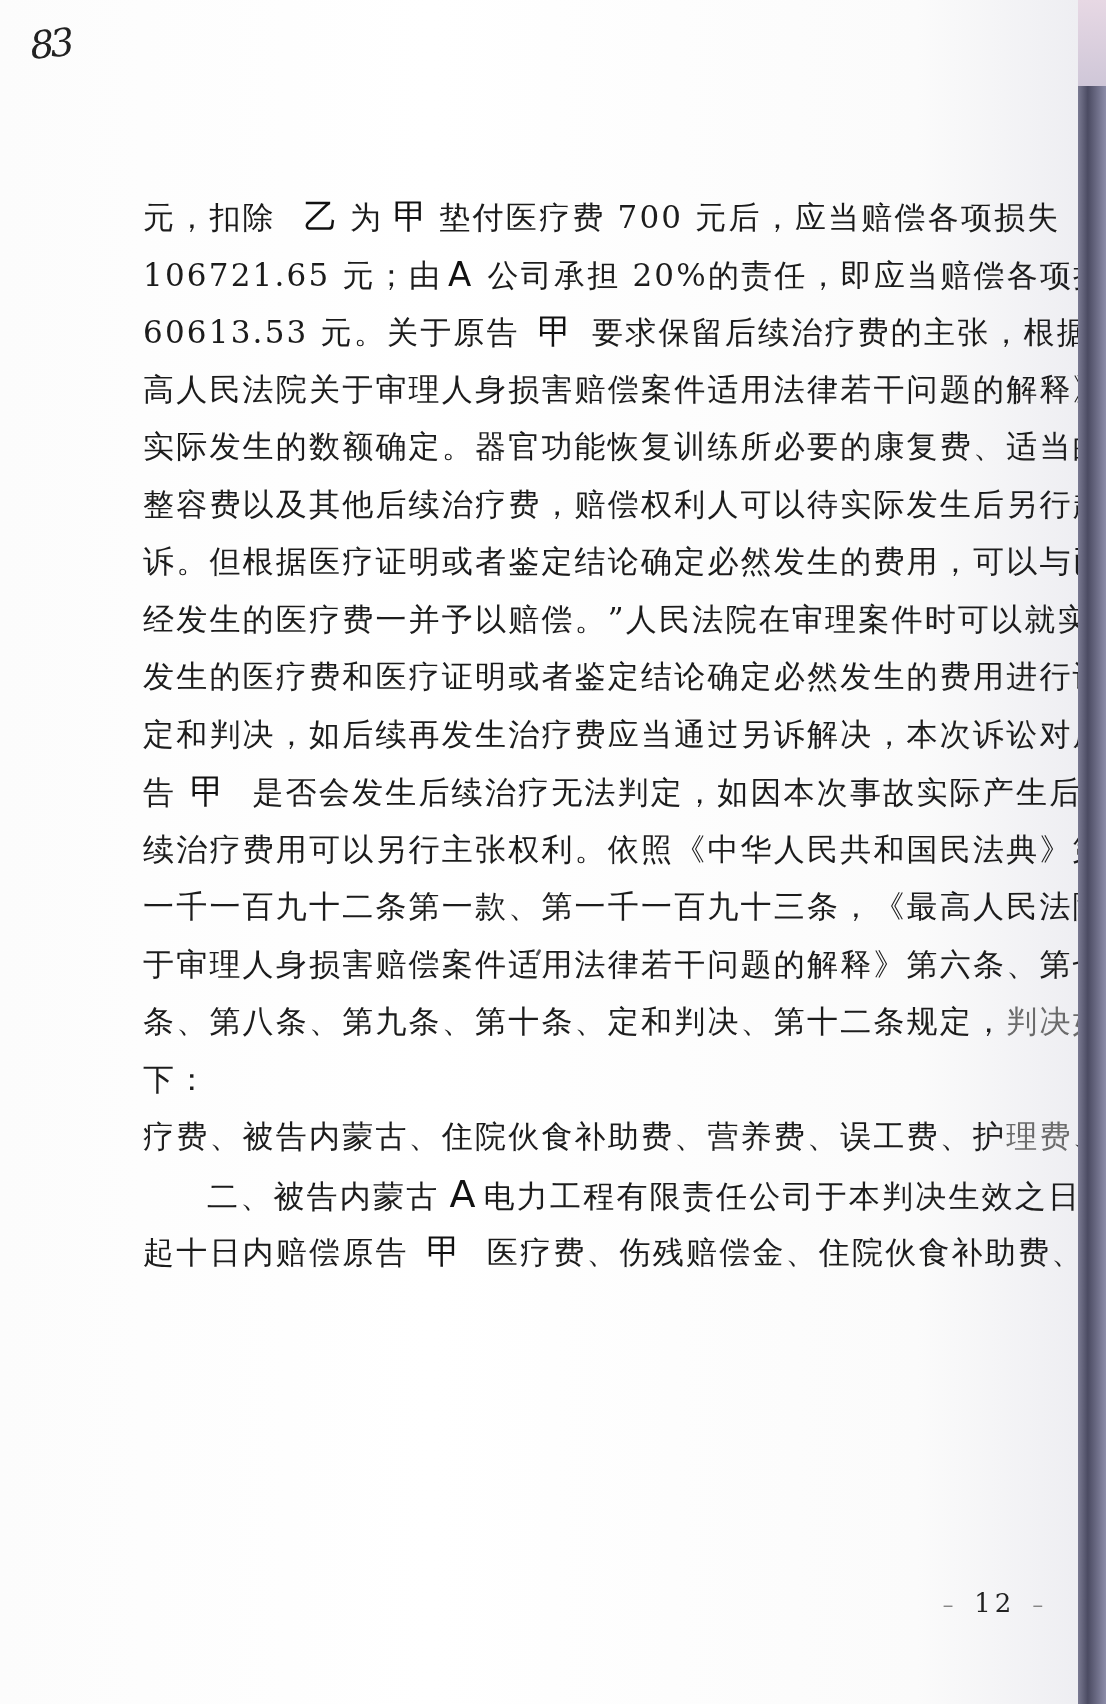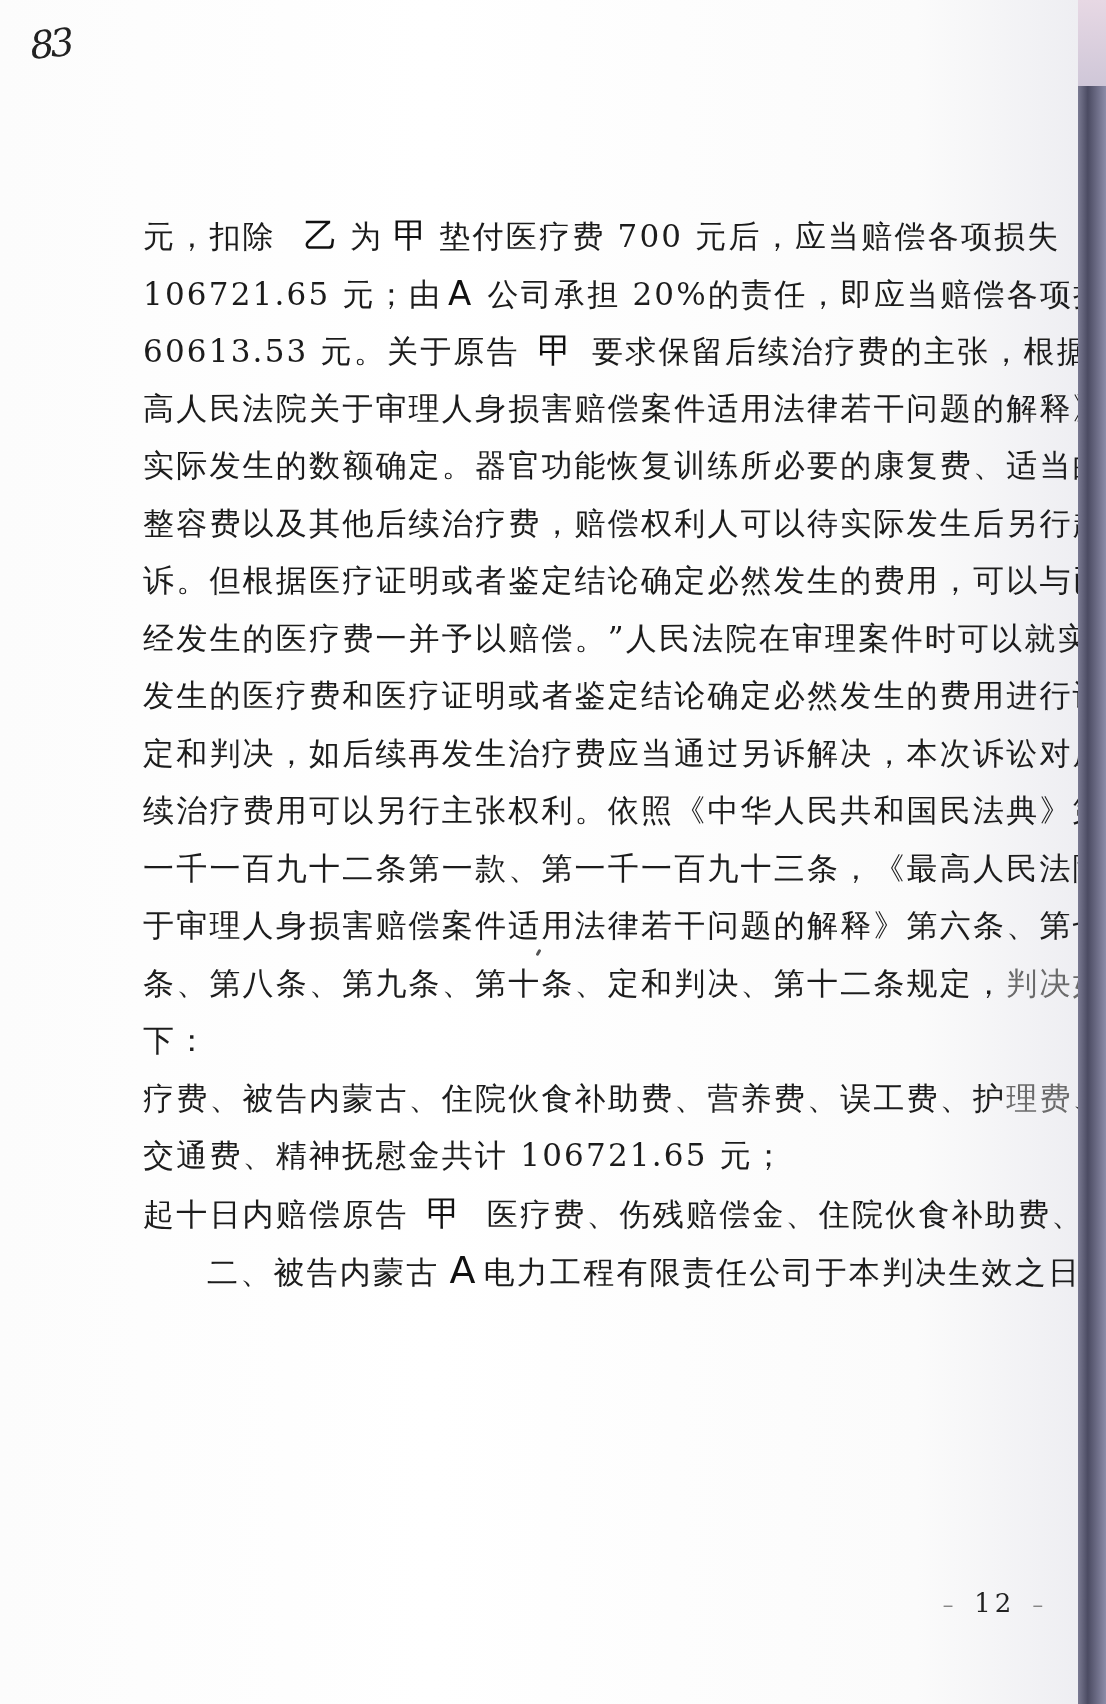--- a/index.html
+++ b/index.html
@@ -29,21 +29,21 @@
     font-family: "DejaVu Serif", serif;
     font-style: italic;
     font-size: 38px; color: #222;
     transform: rotate(-6deg);
     letter-spacing: -4px;
   }
   .body-text {
     position: absolute; left: 143px; top: 195px;
     width: 920px;
     font-size: 31px;
-    line-height: 81px;
+    line-height: 42px;
     color: #1c1c1c;
     letter-spacing: 2.2px;
   }
   .line { white-space: nowrap; display: block; height: 57.5px; }
   .indent { padding-left: 64px; }
   .ph {
     font-family: "DejaVu Sans", sans-serif;
     font-size: 34px;
     color: #111;
     padding: 0 10px;
@@ -75,37 +75,37 @@
     <span class="line"><span>60613.53 元。关于原告</span><span class="ph" style="padding:0 18px">甲</span><span>要求保留后续治疗费的主张，根据《最</span></span>
 
     <span class="line">高人民法院关于审理人身损害赔偿案件适用法律若干问题的解释》</span>
     <span class="line">实际发生的数额确定。器官功能恢复训练所必要的康复费、适当的</span>
     <span class="line">整容费以及其他后续治疗费，赔偿权利人可以待实际发生后另行起</span>
     <span class="line">诉。但根据医疗证明或者鉴定结论确定必然发生的费用，可以与已</span>
     <span class="line">经发生的医疗费一并予以赔偿。”人民法院在审理案件时可以就实际</span>
     <span class="line">发生的医疗费和医疗证明或者鉴定结论确定必然发生的费用进行认</span>
     <span class="line">定和判决，如后续再发生治疗费应当通过另诉解决，本次诉讼对原</span>
 
+    <span class="line"><span>告</span><span class="ph" style="padding:0 26px 0 14px">甲</span><span>是否会发生后续治疗无法判定，如因本次事故实际产生后</span></span>
 
     <span class="line">续治疗费用可以另行主张权利。依照《中华人民共和国民法典》第</span>
     <span class="line">一千一百九十二条第一款、第一千一百九十三条，《最高人民法院关</span>
     <span class="line">于审理人身损害赔偿案件适用法律若干问题的解释》第六条、第七</span>
 
     <span class="line"><span>条、第八条、第九条、第十条、定和判决、第十二条规定，</span><span class="faded">判决如</span></span>
 
     <span class="line">下：</span>
 
 
     <span class="line"><span>疗费、被告内蒙古、住院伙食补助费、营养费、误工费、护</span><span class="faded">理费</span><span>、</span></span>
 
-    <span class="line">交通费、精神抚慰金共计 106721.65 元；</span>
+
+    <span class="line indent"><span>二、被告内蒙古</span><span class="ph" style="font-size:38px;padding:0 6px 0 10px">A</span><span>电力工程有限责任公司于本判决生效之日</span></span>
 
     <span class="line"><span>起十日内赔偿原告</span><span class="ph" style="padding:0 24px 0 18px">甲</span><span>医疗费、伤残赔偿金、住院伙食补助费、</span></span>
-
-    <span class="line indent"><span>二、被告内蒙古</span><span class="ph" style="font-size:38px;padding:0 6px 0 10px">A</span><span>电力工程有限责任公司于本判决生效之日</span></span>
   </div>
 
   <div class="speck"></div>
 
   <div class="page-number">
     <span class="dash">－</span>
     <span>12</span>
     <span class="dash">－</span>
   </div>
 </div>

